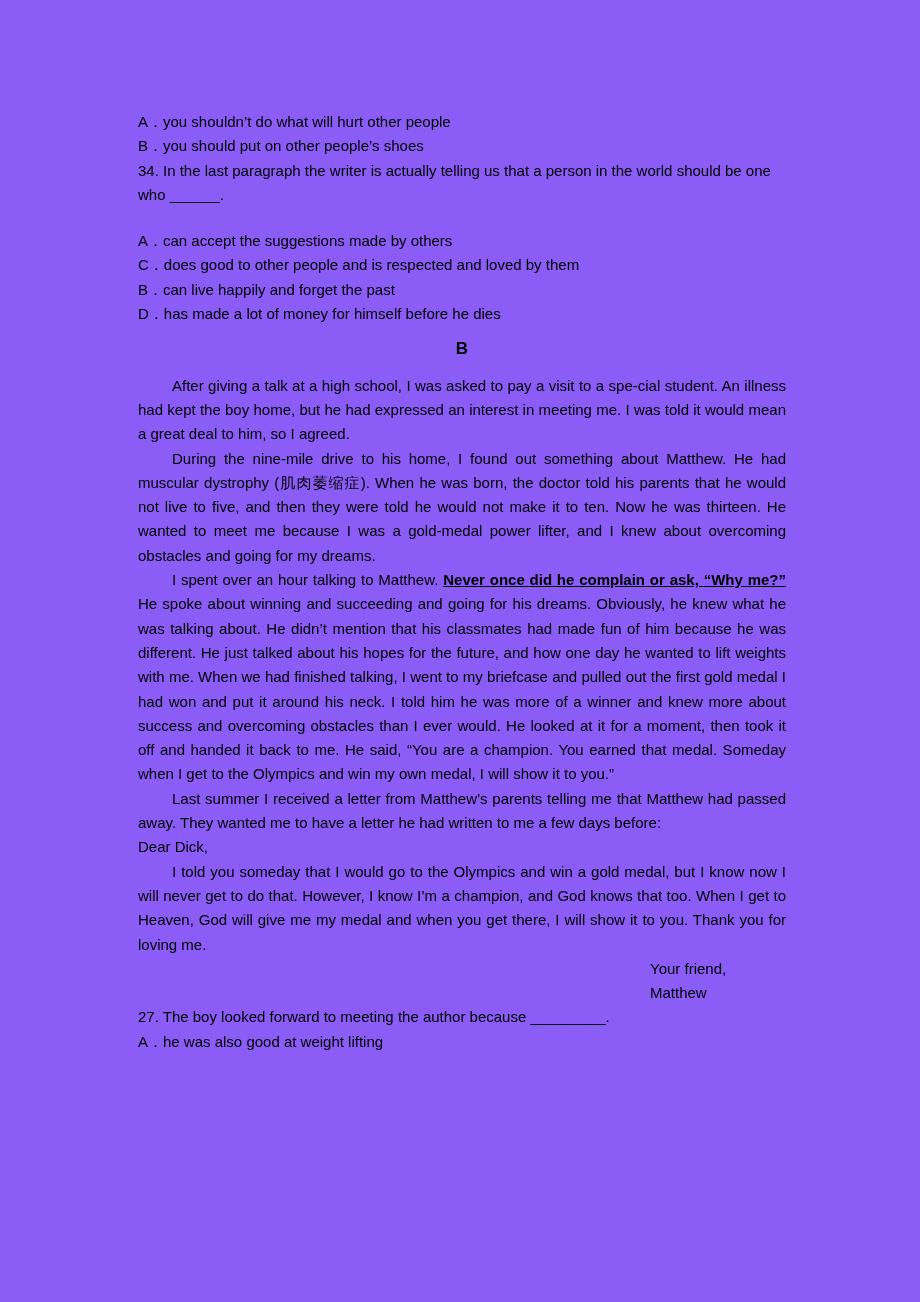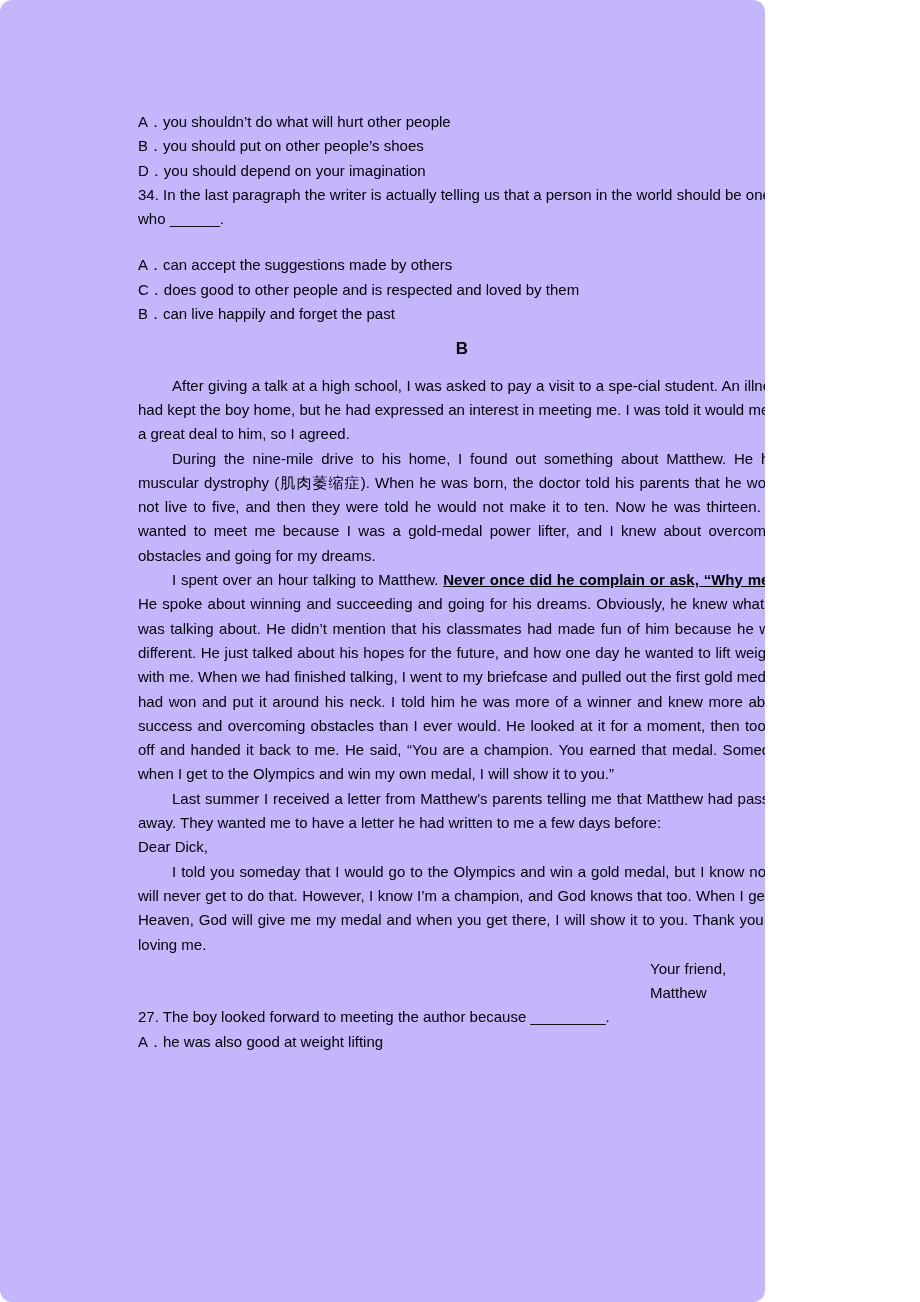--- a/index.html
+++ b/index.html
@@ -2,27 +2,26 @@
 <html><head>
 <meta charset="utf-8">
 <style>
   html, body {
     margin: 0;
     padding: 0;
     background: #ffffff;
   }
   .page {
     position: relative;
-    width: 765px;
+    width: 920px;
     height: 1302px;
-    background: #c4b5fd;
+    background: #8b5cf6;
     color: #000000;
     font-family: "Liberation Sans", sans-serif;
     overflow: hidden;
-    border-radius: 12px;
   }
   .doc {
     position: absolute;
     top: 110px;
     left: 138px;
     width: 648px;
     font-size: 15px;
     line-height: 24.3px;
   }
   .doc p {
@@ -55,25 +54,25 @@
     font-weight: bold;
   }
 </style>
 </head>
 <body>
 
 <div class="page">
   <div class="doc">
       <p class="line option">A．you shouldn’t do what will hurt other people</p>
       <p class="line option">B．you should put on other people’s shoes</p>
-      <p class="line option">D．you should depend on your imagination</p>
       <p class="line question">34. In the last paragraph the writer is actually telling us that a person in the world should be one who ______.</p>
       <p class="line option gap-above">A．can accept the suggestions made by others</p>
       <p class="line option">C．does good to other people and is respected and loved by them</p>
       <p class="line option">B．can live happily and forget the past</p>
+      <p class="line option">D．has made a lot of money for himself before he dies</p>
       <p class="heading">B</p>
       <p class="para indent">After giving a talk at a high school, I was asked to pay a visit to a spe-cial student. An illness had kept the boy home, but he had expressed an interest in meeting me. I was told it would mean a great deal to him, so I agreed.</p>
       <p class="para indent">During the nine-mile drive to his home, I found out something about Matthew. He had muscular dystrophy (肌肉萎缩症). When he was born, the doctor told his parents that he would not live to five, and then they were told he would not make it to ten. Now he was thirteen. He wanted to meet me because I was a gold-medal power lifter, and I knew about overcoming obstacles and going for my dreams.</p>
       <p class="para indent"><span>I spent over an hour talking to Matthew. </span><span class="u">Never once did he complain or ask, “Why me?”</span><span> He spoke about winning and succeeding and going for his dreams. Obviously, he knew what he was talking about. He didn’t mention that his classmates had made fun of him because he was different. He just talked about his hopes for the future, and how one day he wanted to lift weights with me. When we had finished talking, I went to my briefcase and pulled out the first gold medal I had won and put it around his neck. I told him he was more of a winner and knew more about success and overcoming obstacles than I ever would. He looked at it for a moment, then took it off and handed it back to me. He said, “You are a champion. You earned that medal. Someday when I get to the Olympics and win my own medal, I will show it to you.”</span></p>
       <p class="para indent">Last summer I received a letter from Matthew’s parents telling me that Matthew had passed away. They wanted me to have a letter he had written to me a few days before:</p>
       <p class="line letter">Dear Dick,</p>
       <p class="para indent">I told you someday that I would go to the Olympics and win a gold medal, but I know now I will never get to do that. However, I know I’m a champion, and God knows that too. When I get to Heaven, God will give me my medal and when you get there, I will show it to you. Thank you for loving me.</p>
       <p class="sig">Your friend,</p>
       <p class="sig">Matthew</p>
       <p class="line question">27. The boy looked forward to meeting the author because _________.</p>

